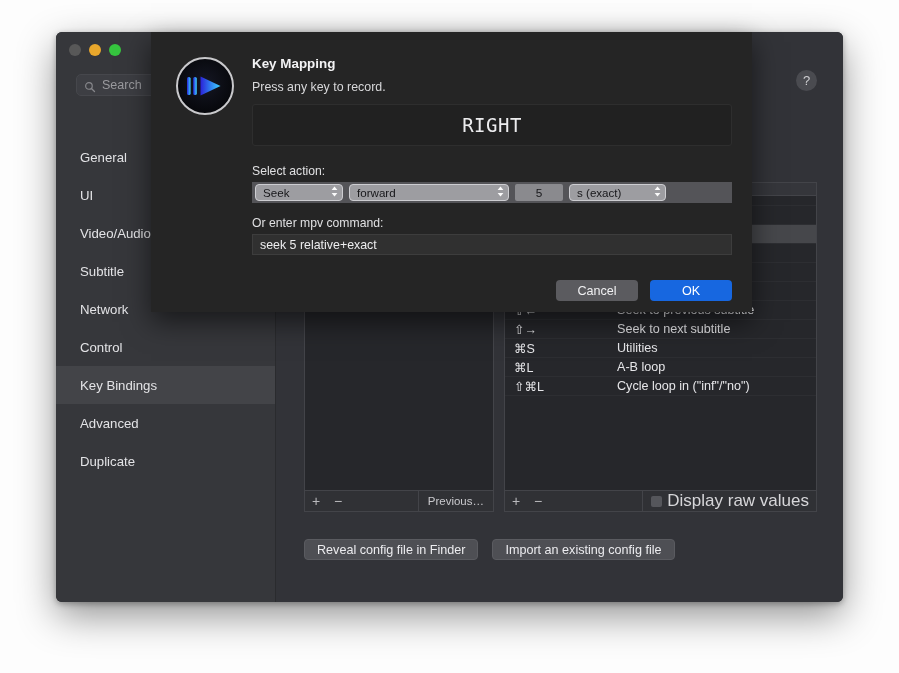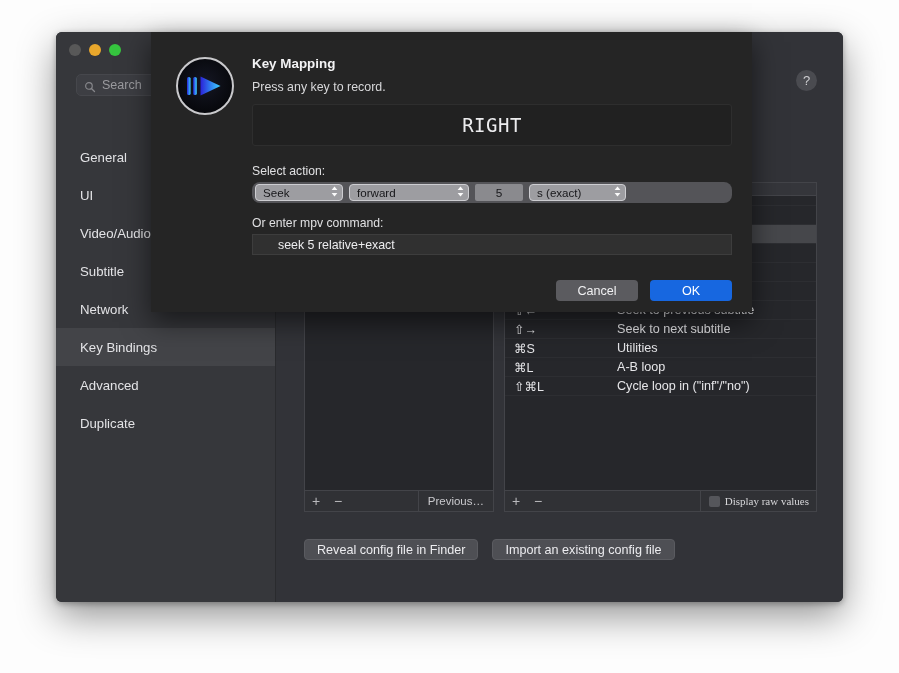--- a/index.html
+++ b/index.html
@@ -80,21 +80,21 @@
   .foot-btn {
     width: 22px; height: 100%; display: flex; align-items: center; justify-content: center;
     font-size: 14px; color: #b9b9bd;
   }
   .foot-spacer { flex: 1 1 auto; }
   .dup-btn { padding: 0 9px; height: 100%; display: flex; align-items: center;
              border-left: 1px solid #434449; font-size: 11.5px; color: #c9c9cd; }
   .raw-check { display: flex; align-items: center; gap: 5px; padding: 0 7px 0 8px;
                border-left: 1px solid #434449; height: 100%; }
   .raw-check .box { width: 11px; height: 11px; background: #55565b; border-radius: 2px; }
-  .raw-check .lbl { font-size: 11px; color: #d6d6d9; font-family: Liberation Serif, serif; }
+  .raw-check .lbl { font-size: 17px; color: #d6d6d9; }
 
   
   .bind-row {
     display: flex; align-items: center; height: 19px;
     border-bottom: 1px solid #2d2e32;
     color: #e6e6e9; font-size: 12.6px;
   }
   .bind-row.sel { background: #46474b; }
   .bind-key {
     width: 112px; flex: 0 0 auto; padding-left: 9px;
@@ -133,42 +133,42 @@
     display: flex; align-items: center; justify-content: center;
     color: #ececee; font-size: 19px;
     font-family: "DejaVu Sans Mono", monospace; letter-spacing: .5px;
   }
   .field-label { position: absolute; left: 101px; color: #e0e0e2; font-size: 12.2px; }
   #lbl-action { top: 132px; }
   #lbl-cmd { top: 184px; }
 
   .action-row {
     position: absolute; left: 101px; top: 150px; right: 20px; height: 21px;
-    background: #545458; display: flex; align-items: center; gap: 6px; padding-left: 3px; border-radius: 8px;
+    background: #545458; display: flex; align-items: center; gap: 6px; padding-left: 3px;
   }
   .popup {
     height: 17px; background: #9d9da1; border: 1px solid #cdcdd1; border-radius: 4px;
     display: flex; align-items: center; color: #17171a; font-size: 11.6px;
     padding-left: 7px; padding-right: 3px;
   }
   .popup .lbl { flex: 1 1 auto; white-space: nowrap; }
   .popup .chev { margin-left: 8px; opacity: .95; flex: 0 0 auto; }
   .popup.p1 { width: 88px; }
-  .popup.p2 { width: 120px; }
+  .popup.p2 { width: 160px; }
   .popup.p3 { width: 97px; }
   .numfield {
     width: 48px; height: 17px; background: #8a8a8e; border: none; border-radius: 2px;
     display: flex; align-items: center; justify-content: center;
     color: #17171a; font-size: 11.8px;
   }
 
   .cmd-field {
     position: absolute; left: 101px; top: 202px; right: 20px; height: 21px;
     background: #303030; border: 1px solid #3d3d3d;
-    display: flex; align-items: center; padding-left: 25px;
+    display: flex; align-items: center; padding-left: 7px;
     color: #ededef; font-size: 12.4px;
   }
 
   .sheet-btns { position: absolute; right: 20px; top: 248px; display: flex; gap: 12px; }
   .sbtn {
     height: 21px; border-radius: 4px; padding: 0 16px; min-width: 82px;
     display: flex; align-items: center; justify-content: center;
     font-size: 12.6px;
   }
   .sbtn.cancel { background: #5b5b5f; color: #f0f0f2; }
@@ -206,20 +206,23 @@
             <span>UI</span>
           </div>
         <div class="nav-item">
             <span>Video/Audio</span>
           </div>
         <div class="nav-item">
             <span>Subtitle</span>
           </div>
         <div class="nav-item">
             <span>Network</span>
+          </div>
+        <div class="nav-item">
+            <span>Control</span>
           </div>
         <div class="nav-item active">
             <span>Key Bindings</span>
           </div>
         <div class="nav-item">
             <span>Advanced</span>
           </div>
         <div class="nav-item">
             <span>Duplicate</span>
           </div>

